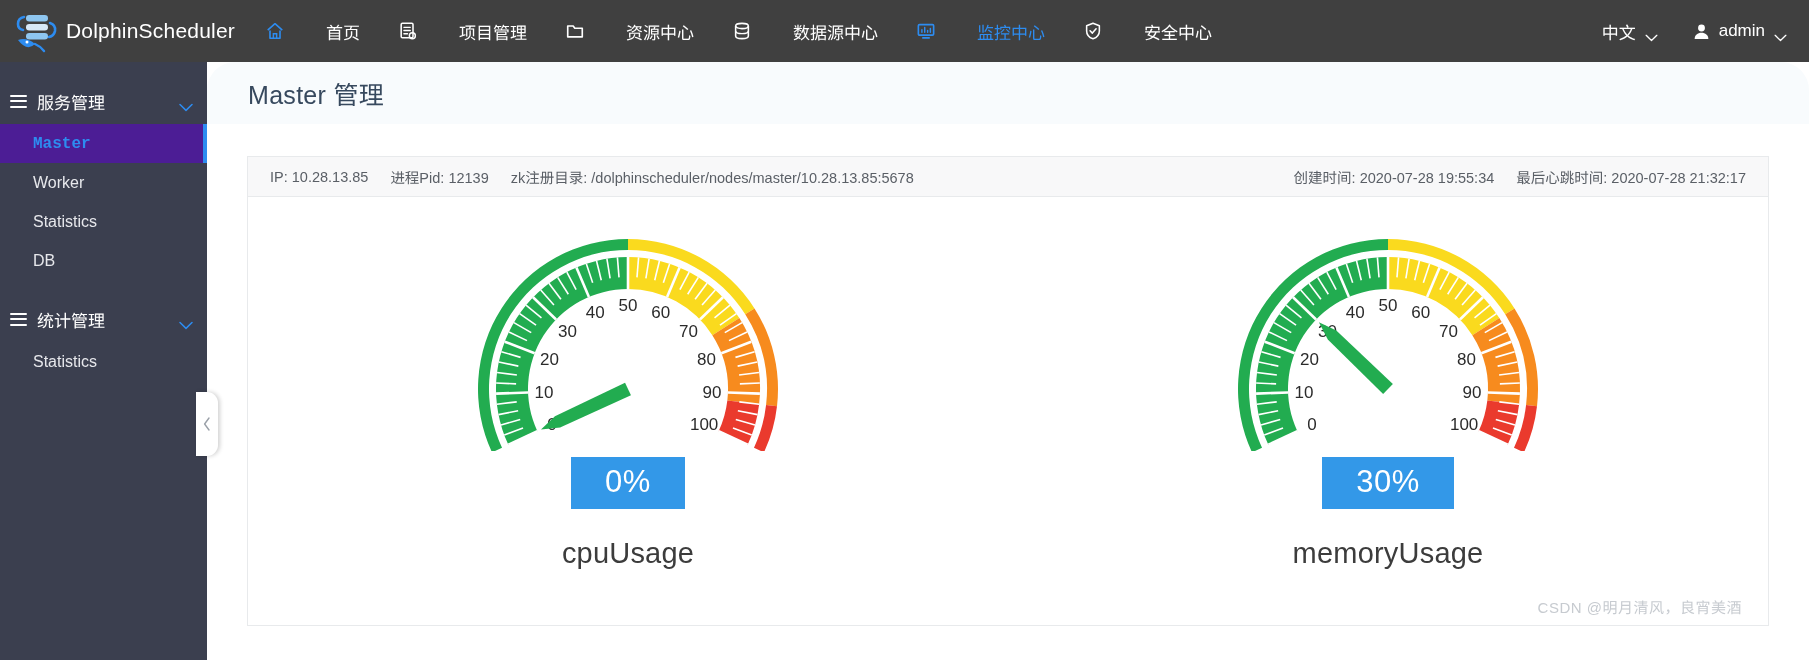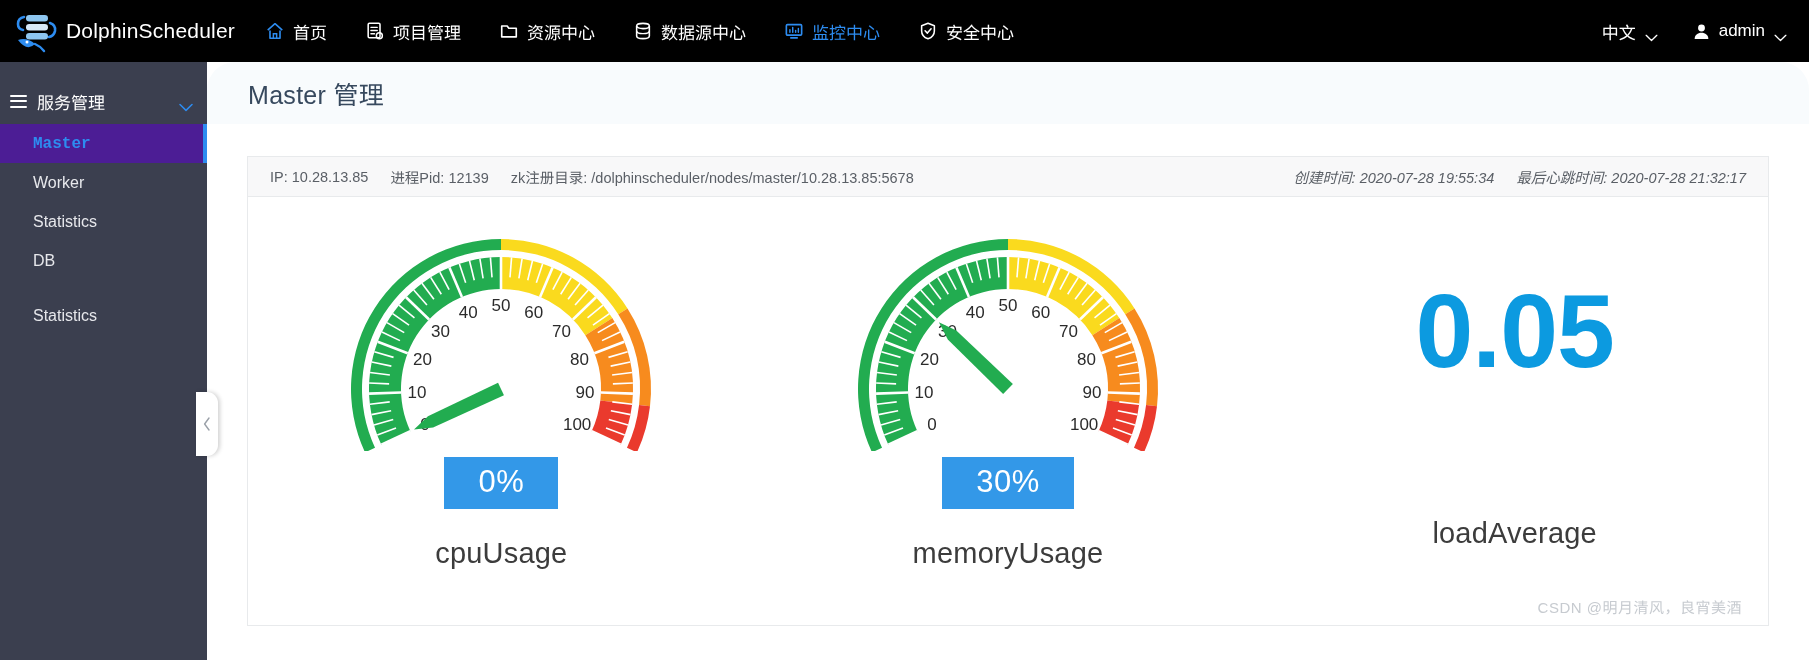--- a/index.html
+++ b/index.html
@@ -13,21 +13,21 @@
     overflow: hidden;
     font-family: "Liberation Sans", "DejaVu Sans", sans-serif;
     background: #ffffff;
     color: #333;
     -webkit-font-smoothing: antialiased;
   }
 
   
   .topbar {
     height: 62px;
-    background: #000000;
+    background: #404040;
     display: flex;
     align-items: center;
     position: relative;
     z-index: 20;
   }
   .brand {
     display: flex;
     align-items: center;
     padding-left: 14px;
     width: 210px;
@@ -54,20 +54,21 @@
   }
   .nav-item {
     display: flex;
     align-items: center;
     height: 62px;
     padding: 0 19px;
     color: #ffffff;
     font-size: 17px;
     cursor: pointer;
     white-space: nowrap;
+    gap: 33px;
   }
   .nav-item .nav-ico {
     width: 20px;
     height: 20px;
     margin-right: 8px;
     display: inline-flex;
     align-items: center;
     justify-content: center;
   }
   .nav-item.active { color: #2d8cf0; }
@@ -228,21 +229,21 @@
     background: #f8f8f9;
     border-bottom: 1px solid #e8eaec;
     display: flex;
     align-items: center;
     padding: 0 22px;
     box-sizing: border-box;
     font-size: 14.5px;
     color: #5a5f66;
   }
   .info-left { display: flex; align-items: center; }
-  .info-right { margin-left: auto; display: flex; align-items: flex-start; font-style: italic; }
+  .info-right { margin-left: auto; display: flex; align-items: flex-start; }
   .info-cell { margin-right: 22px; white-space: nowrap; }
   .info-right .info-cell:last-child { margin-right: 0; }
   .info-cell .k { color: #5a5f66; }
   .info-cell .v { color: #5a5f66; }
 
   .gauges {
     display: flex;
     align-items: flex-start;
     justify-content: space-around;
     padding-top: 14px;
@@ -437,20 +438,33 @@
     </div>
     <div class="side-item">
       <span>Statistics</span>
     </div>
     <div class="side-item">
       <span>DB</span>
     </div>
 
     <div class="side-gap"></div>
 
+    <div class="side-group">
+      <span class="burger">
+          <i></i>
+          <i></i>
+          <i></i>
+        </span>
+      <span class="grp-label">统计管理</span>
+      <span class="grp-caret">
+        <svg viewBox="0 0 14 9" width="14" height="9">
+            <path d="M1 1.5 L7 7.4 L13 1.5" fill="none" stroke="#2d8cf0" stroke-width="1.5" stroke-linecap="round" stroke-linejoin="round"></path>
+          </svg>
+      </span>
+    </div>
 
     <div class="side-item">
       <span>Statistics</span>
     </div>
   </div>
 
   <div class="collapse-handle">
     <svg viewBox="0 0 8 14" width="8" height="14">
         <path d="M6 1 L1.6 7 L6 13" fill="none" stroke="#9aa0a8" stroke-width="1.4" stroke-linecap="round" stroke-linejoin="round"></path>
       </svg>
@@ -646,24 +660,20 @@
                 <text x="243.42075582576496" y="153.89709223819477" text-anchor="middle" font-size="17" font-family="&quot;Liberation Sans&quot;, sans-serif" fill="#2b2b2b">80</text>
                 <text x="248.94882946960405" y="186.9315577230101" text-anchor="middle" font-size="17" font-family="&quot;Liberation Sans&quot;, sans-serif" fill="#2b2b2b">90</text>
                 <text x="241.1298541110786" y="219.49993398621876" text-anchor="middle" font-size="17" font-family="&quot;Liberation Sans&quot;, sans-serif" fill="#2b2b2b">100</text>
                 <path d="M160.137391406787 183.03537860237054 L104.81328249575786 128.3858988183344 L95.94337916748948 111.31279643593628 L113.31563623917246 119.58145377845784 L169.86260859321297 172.96462139762943 Z" fill="#22ac50"></path>
               </svg>
           </div>
           <div class="value-badge">30%</div>
           <div class="metric-name">memoryUsage</div>
         </div>
 
-        <div class="metric plain">
-          <div class="big-number">0.05</div>
-          <div class="metric-name">loadAverage</div>
-        </div>
 
       </div>
 
       <div class="watermark">CSDN @明月清风，良宵美酒</div>
     </div>
 
   </div>
 </div>
 
 </body></html>

